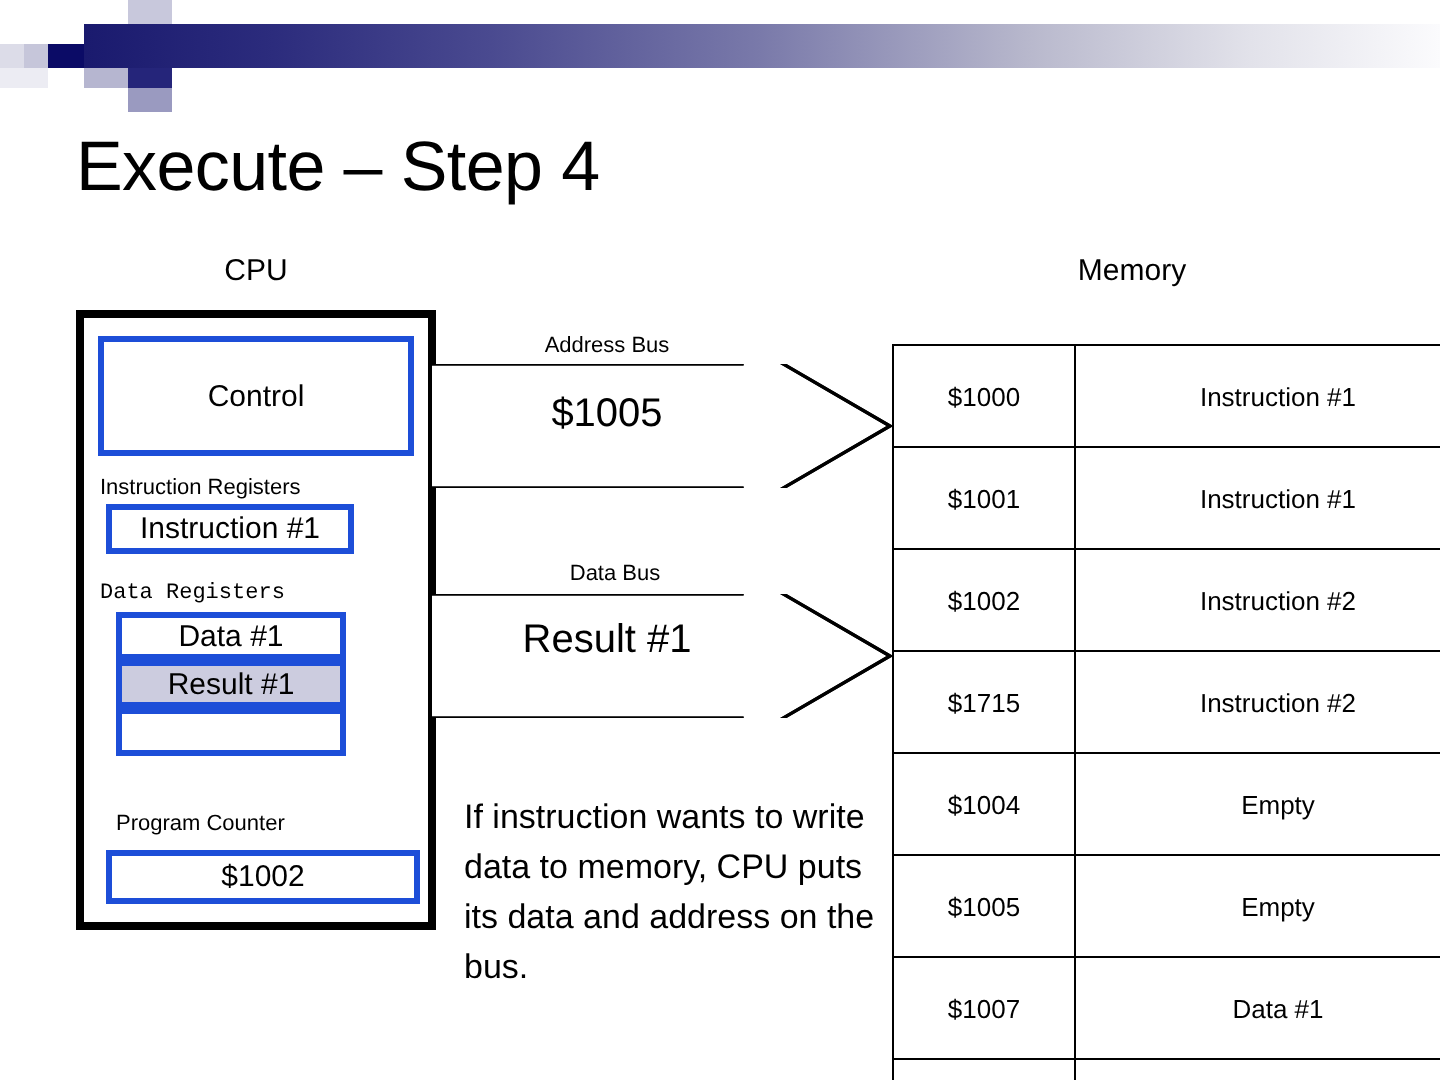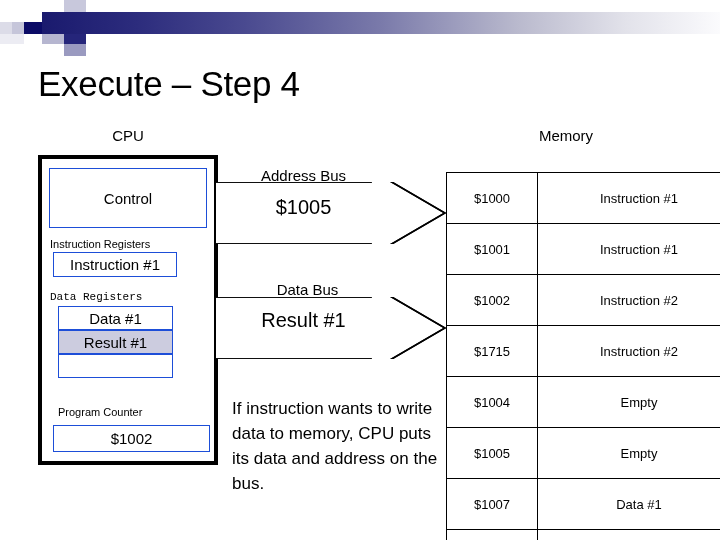--- a/index.html
+++ b/index.html
@@ -64,21 +64,21 @@
     width: 180px;
     height: 310px;
     border: 4px solid #000000;
     box-sizing: border-box;
     background: #ffffff;
   }
 
   
   .cell {
     position: absolute;
-    border: 1px solid #1d4ed8;
+    border: 3px solid #1d4ed8;
     box-sizing: border-box;
     background: #ffffff;
     display: flex;
     align-items: center;
     justify-content: center;
     font-size: 15px;
     white-space: nowrap;
   }
   .small-label {
     position: absolute;
@@ -88,21 +88,21 @@
 
   
   .bus-arrow {
     position: absolute;
   }
   .bus-arrow svg {
     display: block;
   }
   .bus-label {
     position: absolute;
-    font-size: 15px;
+    font-size: 11px;
     text-align: center;
     white-space: nowrap;
   }
   .bus-value {
     position: absolute;
     font-size: 20px;
     text-align: center;
     white-space: nowrap;
   }
 

